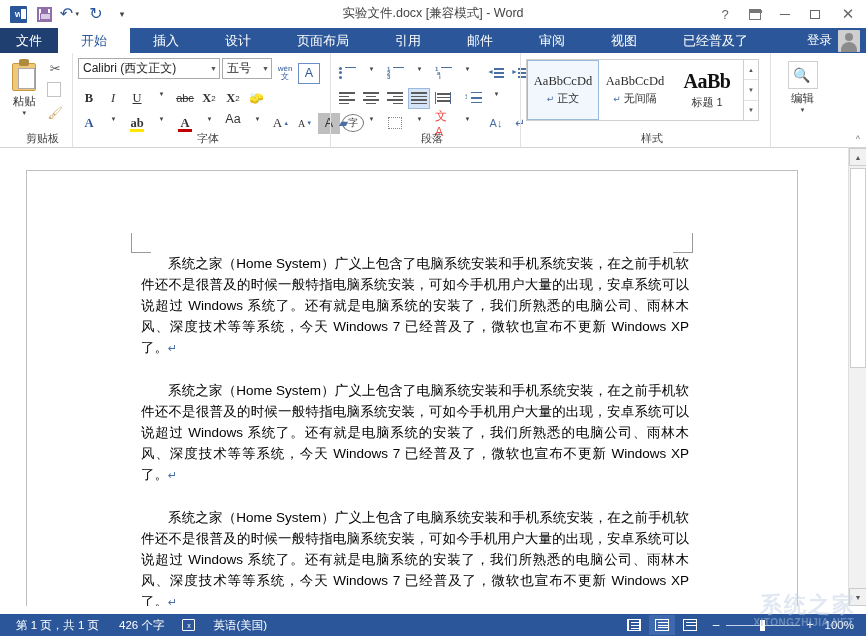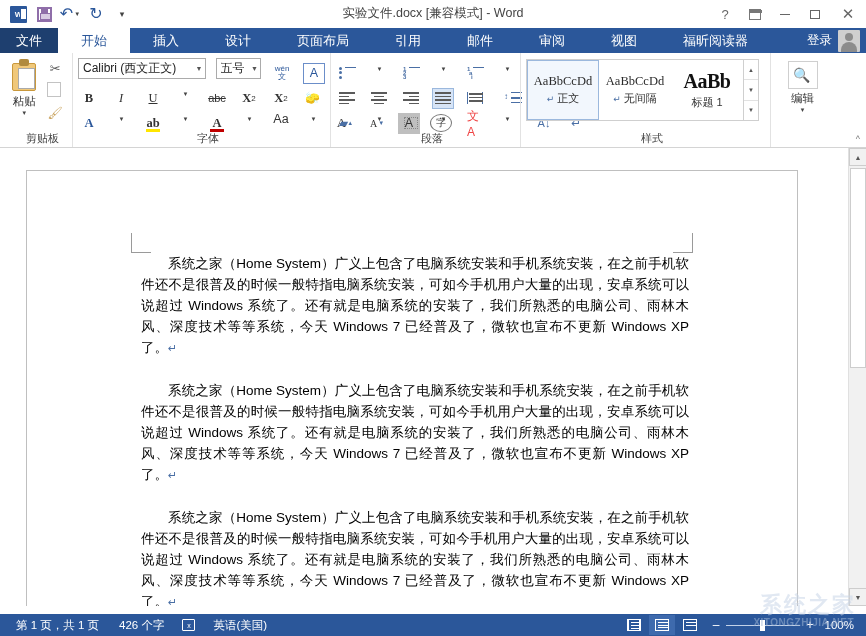--- a/index.html
+++ b/index.html
@@ -109,21 +109,21 @@
   .clip-right { width: 26px; display: flex; flex-direction: column; align-items: center; gap: 3px; padding-top: 2px;}
   .mini-btn { width: 20px; height: 19px; display:flex; align-items:center; justify-content:center; font-size: 13px; color:#666;}
   .ico-scissors { font-size: 13px; color: #5b5b5b; }
   .ico-copy { width: 12px; height: 13px; border: 1px solid #9a9a9a; position: relative; background:#fafafa;}
   .ico-copy::before { content:""; position:absolute; left:-3px; top:-3px; width:12px; height:13px; border:1px solid #c3c3c3; background:#fff;}
   .ico-brush { font-size: 12px; color: #c8a15a; }
 
   
   .g-font { width: 258px; }
   .font-rows { display: flex; flex-direction: column; gap: 2px; width: 100%; }
-  .frow { display: flex; align-items: center; gap: 10px; height: 23px; }
+  .frow { display: flex; align-items: center; gap: 2px; height: 23px; }
   .combo {
     height: 21px; border: 1px solid #ababab; background: #fff;
     display: flex; align-items: center; padding: 0 2px 0 4px;
     font-size: 12px; color: #222; position: relative;
   }
   .combo .cv { flex: 1; white-space: nowrap; overflow: hidden; }
   .combo .cc { font-size: 7px; color: #555; padding-left: 4px; }
   .combo.fontname { width: 142px; }
   .combo.fontsize { width: 50px; }
   .btn {
@@ -309,21 +309,21 @@
   <div class="tabstrip">
     <div class="tab-file">文件</div>
     <div class="tab active">开始</div>
     <div class="tab">插入</div>
     <div class="tab">设计</div>
     <div class="tab">页面布局</div>
     <div class="tab">引用</div>
     <div class="tab">邮件</div>
     <div class="tab">审阅</div>
     <div class="tab">视图</div>
-    <div class="tab">福昕阅读器</div>
+    <div class="tab">已经普及了</div>
     <div class="tabstrip-right">
       <span class="signin">登录</span>
       <span class="avatar"></span>
     </div>
   </div>
 
   <div class="ribbon">
 
     <div class="rgroup g-clip">
       <div class="rgroup-body">

